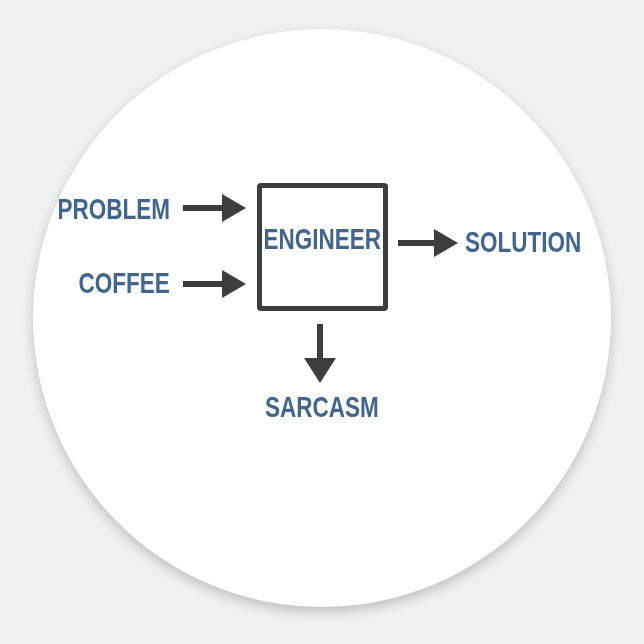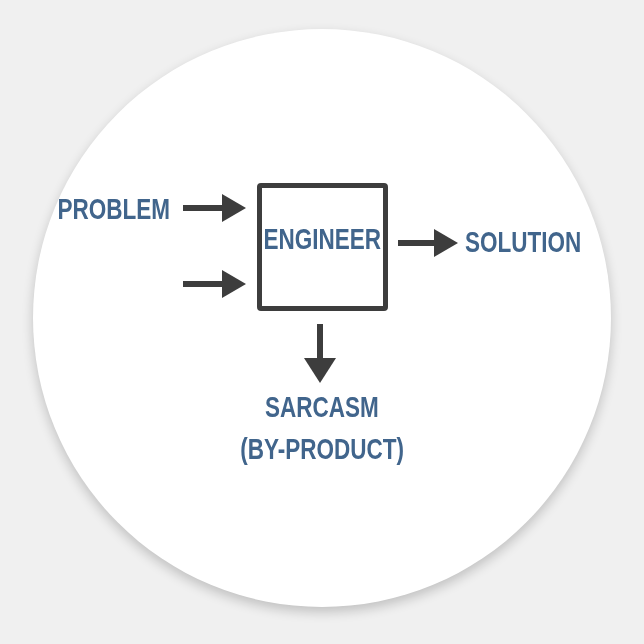--- a/index.html
+++ b/index.html
@@ -114,33 +114,33 @@
       <g>
         <line x1="320" y1="324" x2="320" y2="360" stroke="#3d3d3d"></line>
         <polygon points="304,358 336,358 320,383" fill="#3d3d3d"></polygon>
       </g>
     </svg>
 
     <div class="label label-problem align-right">
       <span class="cond">PROBLEM</span>
     </div>
 
+    <div class="label label-coffee align-right">
+      <span class="cond">COFFEE</span>
+    </div>
 
     <div class="process-box">
       <span class="label-engineer">
         <span class="cond">ENGINEER</span>
       </span>
     </div>
 
     <div class="label label-sarcasm centered">
       <span class="cond">SARCASM</span>
     </div>
 
     <div class="label label-solution align-left">
       <span class="cond">SOLUTION</span>
     </div>
 
-    <div class="label label-byproduct centered">
-      <span class="cond">(BY-PRODUCT)</span>
-    </div>
 
   </div>
 </div>
 
 </body></html>

